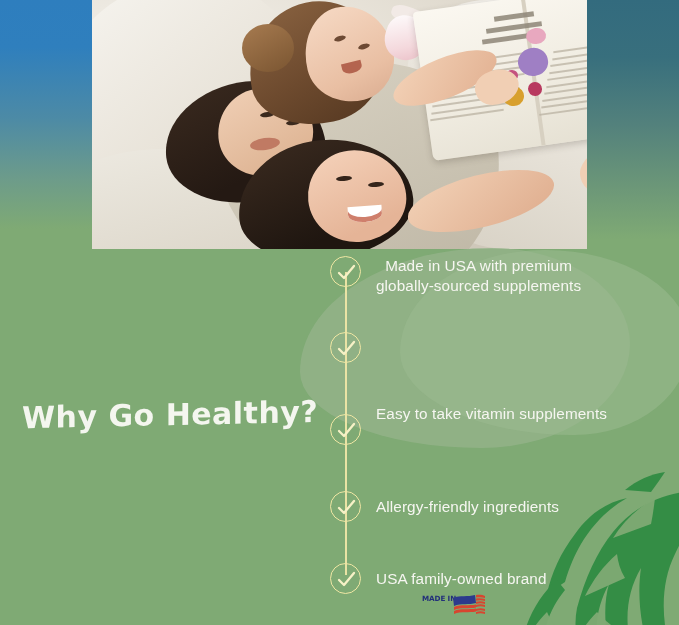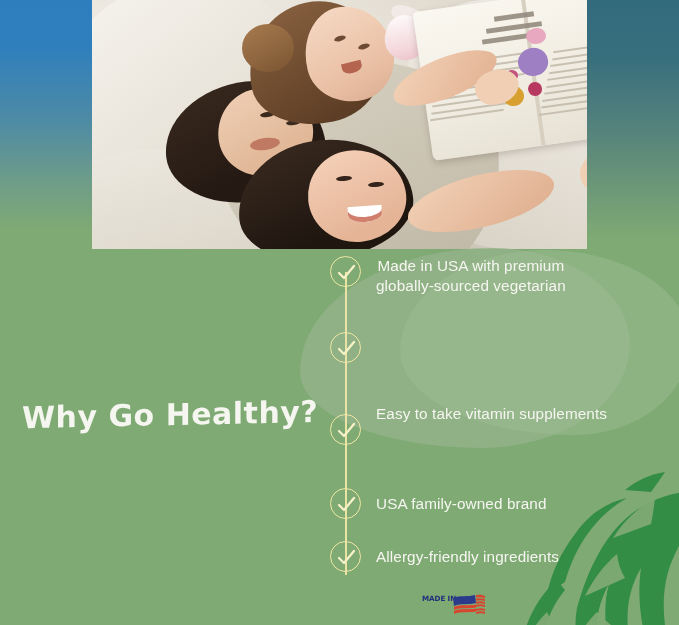--- a/index.html
+++ b/index.html
@@ -267,21 +267,21 @@
     <div class="spine"></div>
 
     <div class="row" style="height:76px;text-align:center;">
       <span class="mark" style="top:6px;">
         <svg width="19" height="17" viewBox="0 0 19 17">
             <path d="M2 9 L7 14 L17 2" fill="none" stroke="#F6F1C6" stroke-width="2.3" stroke-linecap="round" stroke-linejoin="round"></path>
           </svg>
       </span>
       <span class="txt" style="top:6px;">
         <span>Made in USA with premium</span><br>
-        <span>globally-sourced vegetarian</span>
+        <span>globally-sourced supplements</span>
       </span>
     </div>
 
     <div class="row" style="height:72px;">
       <span class="mark" style="top:6px;">
         <svg width="19" height="17" viewBox="0 0 19 17">
             <path d="M2 9 L7 14 L17 2" fill="none" stroke="#F6F1C6" stroke-width="2.3" stroke-linecap="round" stroke-linejoin="round"></path>
           </svg>
       </span>
     </div>
@@ -290,36 +290,36 @@
       <span class="mark" style="top:16px;">
         <svg width="19" height="17" viewBox="0 0 19 17">
             <path d="M2 9 L7 14 L17 2" fill="none" stroke="#F6F1C6" stroke-width="2.3" stroke-linecap="round" stroke-linejoin="round"></path>
           </svg>
       </span>
       <span class="txt" style="top:6px;">
         <span>Easy to take vitamin supplements</span><br>
       </span>
     </div>
 
+    <div class="row" style="height:75px;">
+      <span class="mark" style="top:12px;">
+        <svg width="19" height="17" viewBox="0 0 19 17">
+            <path d="M2 9 L7 14 L17 2" fill="none" stroke="#F6F1C6" stroke-width="2.3" stroke-linecap="round" stroke-linejoin="round"></path>
+          </svg>
+      </span>
+      <span class="txt" style="top:18px;">Allergy-friendly ingredients</span>
+    </div>
+
     <div class="row" style="height:50px;">
       <span class="mark" style="top:9px;">
         <svg width="19" height="17" viewBox="0 0 19 17">
             <path d="M2 9 L7 14 L17 2" fill="none" stroke="#F6F1C6" stroke-width="2.3" stroke-linecap="round" stroke-linejoin="round"></path>
           </svg>
       </span>
       <span class="txt" style="top:15px;">USA family-owned brand</span>
-    </div>
-
-    <div class="row" style="height:75px;">
-      <span class="mark" style="top:12px;">
-        <svg width="19" height="17" viewBox="0 0 19 17">
-            <path d="M2 9 L7 14 L17 2" fill="none" stroke="#F6F1C6" stroke-width="2.3" stroke-linecap="round" stroke-linejoin="round"></path>
-          </svg>
-      </span>
-      <span class="txt" style="top:18px;">Allergy-friendly ingredients</span>
     </div>
   </div>
 
   <div class="badge">
     <div class="badge-txt badge-made">MADE IN</div>
     <div class="badge-txt badge-usa" style="top:10px;">USA</div>
     <svg style="position:absolute;left:30px;top:1px;" width="34" height="21" viewBox="0 0 34 21">
       <path d="M1 4 C8 1 16 3 23 1 L24 9 C17 11 9 9 2 12 Z" fill="#2C3A8C"></path>
       <path d="M24 1 C28 0.5 31 1 33 2 L33 4 C30 3 27 3 24 3.5 Z" fill="#D8452F"></path>
       <path d="M24 4.5 C27 4 30 4 33 5 L33 7 C30 6 27 6 24 6.8 Z" fill="#D8452F"></path>

